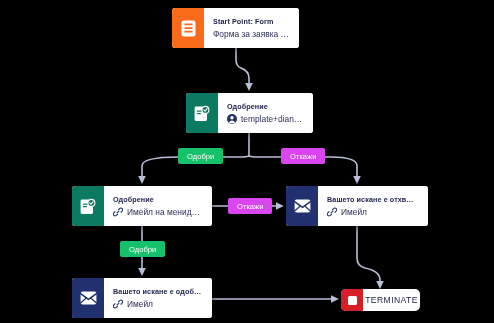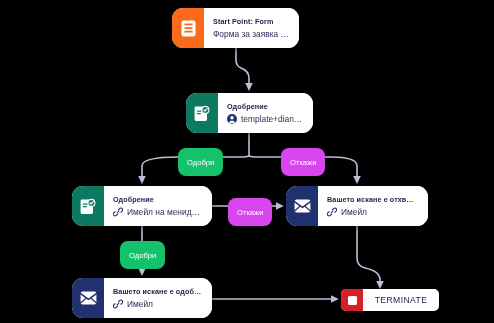--- a/index.html
+++ b/index.html
@@ -11,21 +11,21 @@
     font-family:"Liberation Sans", sans-serif;
   }
   #wires{position:absolute;left:0;top:0;width:494px;height:323px;}
 
   
   .node{
     position:absolute;
     display:flex;
     align-items:stretch;
     background:#ffffff;
-    border-radius:11px;
+    border-radius:3px;
     box-shadow:0 2px 5px rgba(0,0,0,.45);
     overflow:hidden;
     z-index:3;
   }
   .node .iconpane{
     width:32px;
     flex:0 0 32px;
     display:flex;align-items:center;justify-content:center;
   }
   .node .body{
@@ -60,42 +60,42 @@
 
   
   #node-start   {left:172px;top:8px;   width:127px;height:40px;}
   #node-approval{left:186px;top:93px;  width:127px;height:40px;}
   #node-mgr     {left:72px; top:186px; width:140px;height:40px;}
   #node-reject  {left:286px;top:186px; width:142px;height:40px;}
   #node-approved{left:72px; top:278px; width:140px;height:40px;}
 
   
   #node-terminate{
-    position:absolute;left:341px;top:289px;width:98px;height:22px;
+    position:absolute;left:341px;top:289px;width:79px;height:22px;
     display:flex;align-items:stretch;
     background:#fff;border-radius:5px;
     box-shadow:0 2px 4px rgba(0,0,0,.45);
     overflow:hidden;z-index:3;
   }
   #node-terminate .tpane{
     width:22px;flex:0 0 22px;background:#d61f26;
     display:flex;align-items:center;justify-content:center;
   }
   #node-terminate .tsq{width:9px;height:9px;background:#fff;border-radius:1.5px;}
   #node-terminate .tlabel{
     flex:1;display:flex;align-items:center;justify-content:center;
     font-size:8.6px;color:#21264e;letter-spacing:.4px;
   }
 
   
   .pill{
     position:absolute;
     display:flex;align-items:center;justify-content:center;
-    height:28px;padding:0 9px;
-    border-radius:8px;
+    height:16px;padding:0 9px;
+    border-radius:2px;
     font-size:7.6px;
     color:#ffffff;
     white-space:nowrap;
     z-index:4;
   }
   .pill-green{background:#15c26b;}
   .pill-red  {background:#d946ef;}
   #pill-approve-1{left:178px;top:148px;}
   #pill-reject-1 {left:281px;top:148px;}
   #pill-reject-2 {left:228px;top:198px;}

